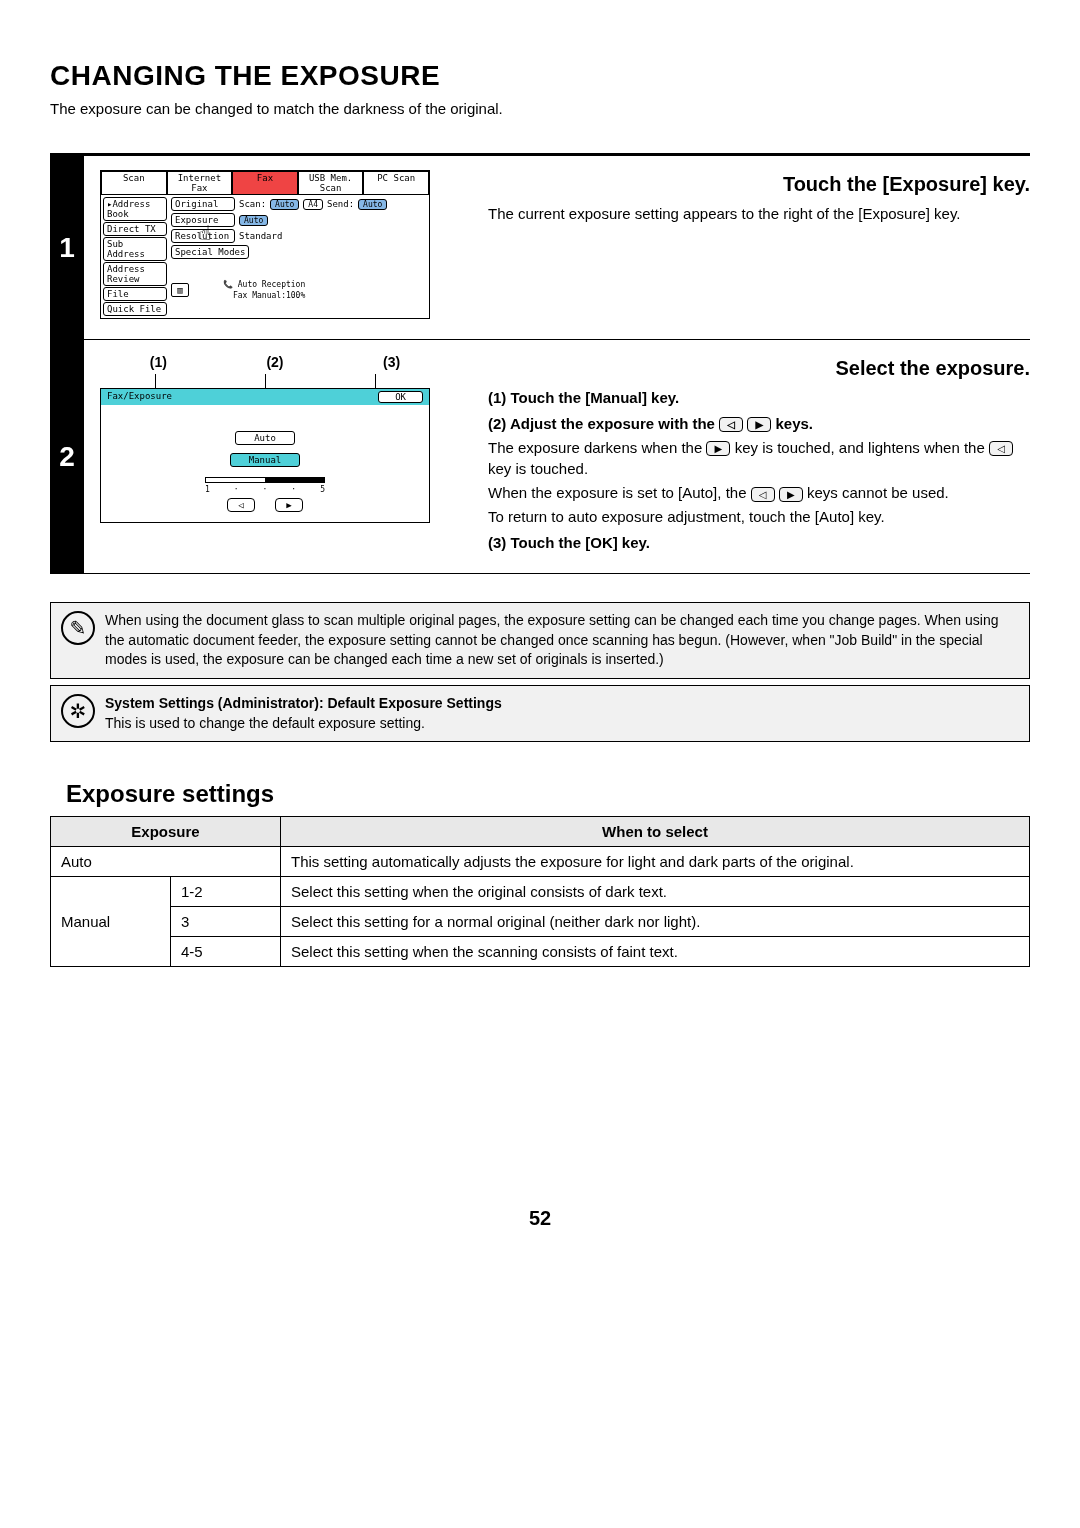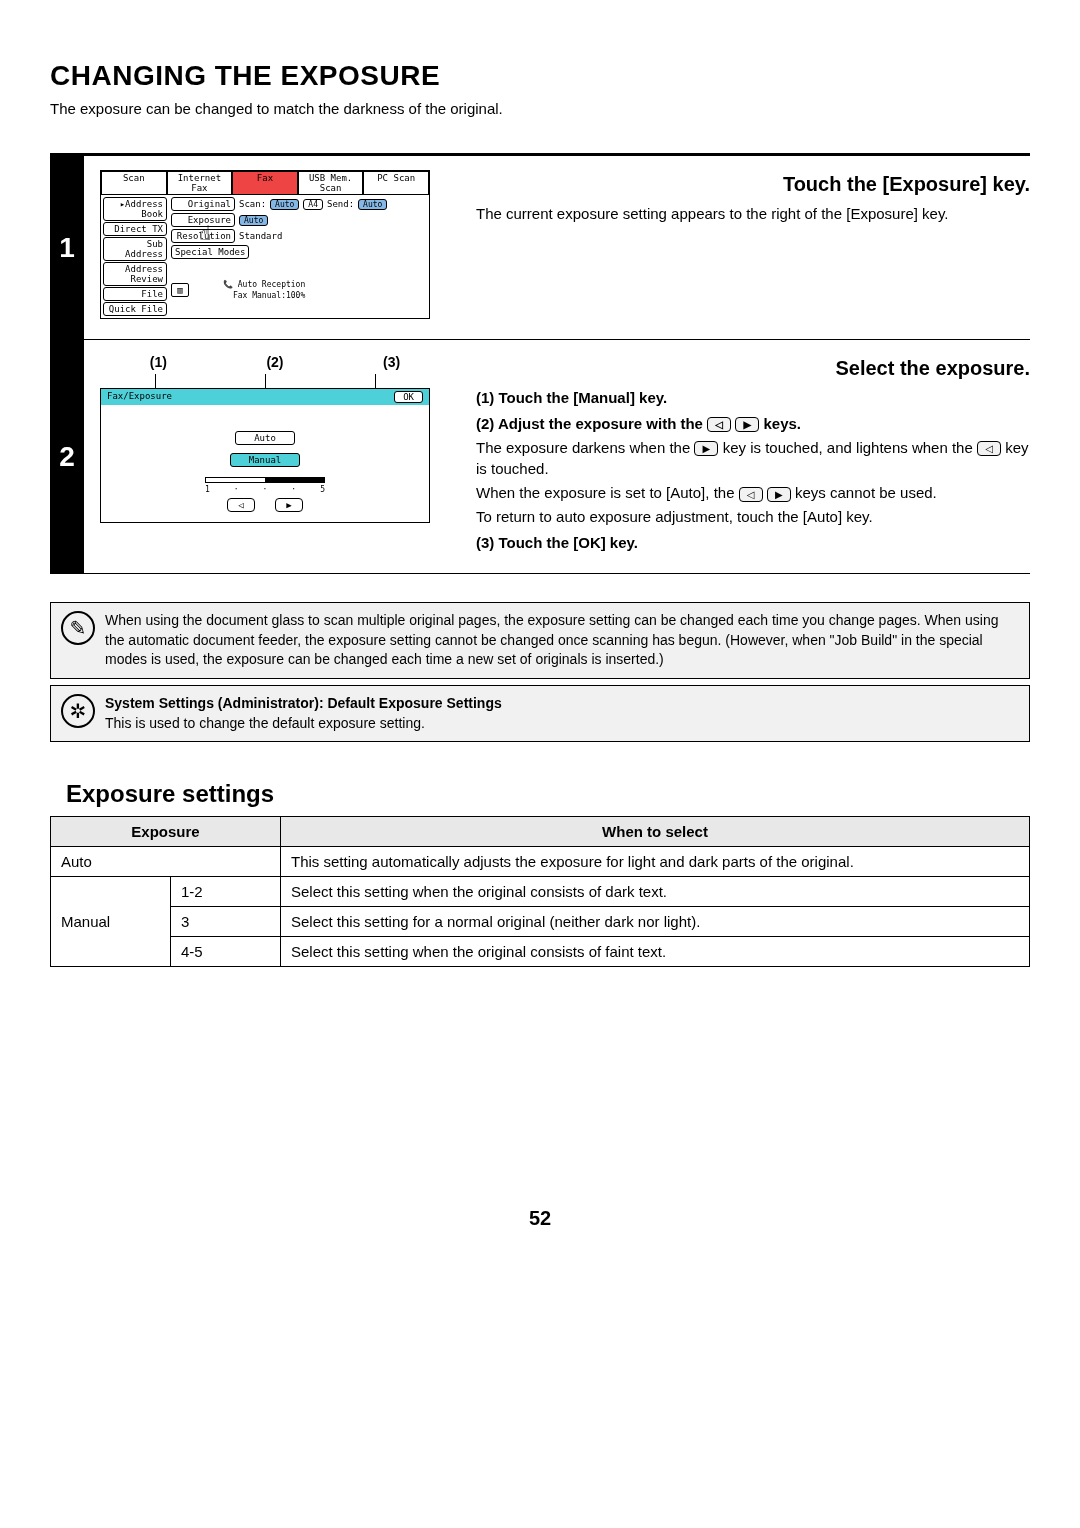--- a/index.html
+++ b/index.html
@@ -35,21 +35,21 @@
     font-size: 28px;
     font-weight: 900;
     display: flex;
     align-items: center;
     justify-content: center;
   }
   .step-body {
     flex: 1;
     display: flex;
     padding: 14px 0 20px 16px;
-    gap: 26px;
+    gap: 38px;
   }
   .step-graphic { width: 350px; flex: 0 0 350px; }
   .step-text { flex: 1; font-size: 15px; line-height: 1.45; }
   .step-text h2 {
     font-size: 20px;
     font-weight: 900;
     margin: 0 0 4px 0;
     text-align: right;
   }
   .step-text .sub {
@@ -71,21 +71,21 @@
     flex:1; border:1px solid #000; text-align:center; padding:1px 0;
     background:#fff;
   }
   .tab.active { background:#ef4444;text-align:center; }
   .p1body { display:flex; padding:2px; }
   .p1col {
     display:flex; flex-direction:column; gap:1px; margin-right:4px;
   }
   .btn {
     border:1px solid #000; border-radius:3px;
-    padding:1px 3px; text-align:right; min-width:64px;
+    padding:1px 3px; text-align:left; min-width:64px;
     background:#fff;
   }
   .btn.sp { width:64px; }
   .p1main { flex:1; }
   .row { display:flex; align-items:center; gap:4px; margin-bottom:2px; }
   .pill {
     border:1px solid #000; border-radius:3px;
     padding:0 4px; background:#85b7e6; font-size:8px;
   }
   .hand {
@@ -241,21 +241,21 @@
           <span>(3)</span>
         </div>
         <div class="lead">
           <div class="leadline" style="left:55px"></div>
           <div class="leadline" style="left:165px"></div>
           <div class="leadline" style="left:275px"></div>
         </div>
         <div class="panel2">
           <div class="p2bar">
             <span>Fax/Exposure</span>
-            <span style="border:1px solid #000;border-radius:3px;padding:0 8px;background:#fff">OK</span>
+            <span style="border:1px solid #000;border-radius:3px;padding:0 16px;background:#fff">OK</span>
           </div>
           <div class="p2body">
             <div class="amrow" style="margin-top:18px">
               <div class="kb">Auto</div>
             </div>
             <div class="amrow" style="margin-top:8px">
               <div class="kb sel">Manual</div>
             </div>
             <div class="scale">
               <div class="scalebar"></div>
@@ -333,18 +333,18 @@
     <td rowspan="3" style="width:120px">Manual</td>
     <td style="width:110px">1-2</td>
     <td>Select this setting when the original consists of dark text.</td>
   </tr>
   <tr>
     <td>3</td>
     <td>Select this setting for a normal original (neither dark nor light).</td>
   </tr>
   <tr>
     <td>4-5</td>
-    <td>Select this setting when the original consists of faint text.</td>
+    <td>Select this setting when the scanning consists of faint text.</td>
   </tr>
 </tbody>
   </table>
 
 <div class="pgnum">52</div>
 
 </body></html>

